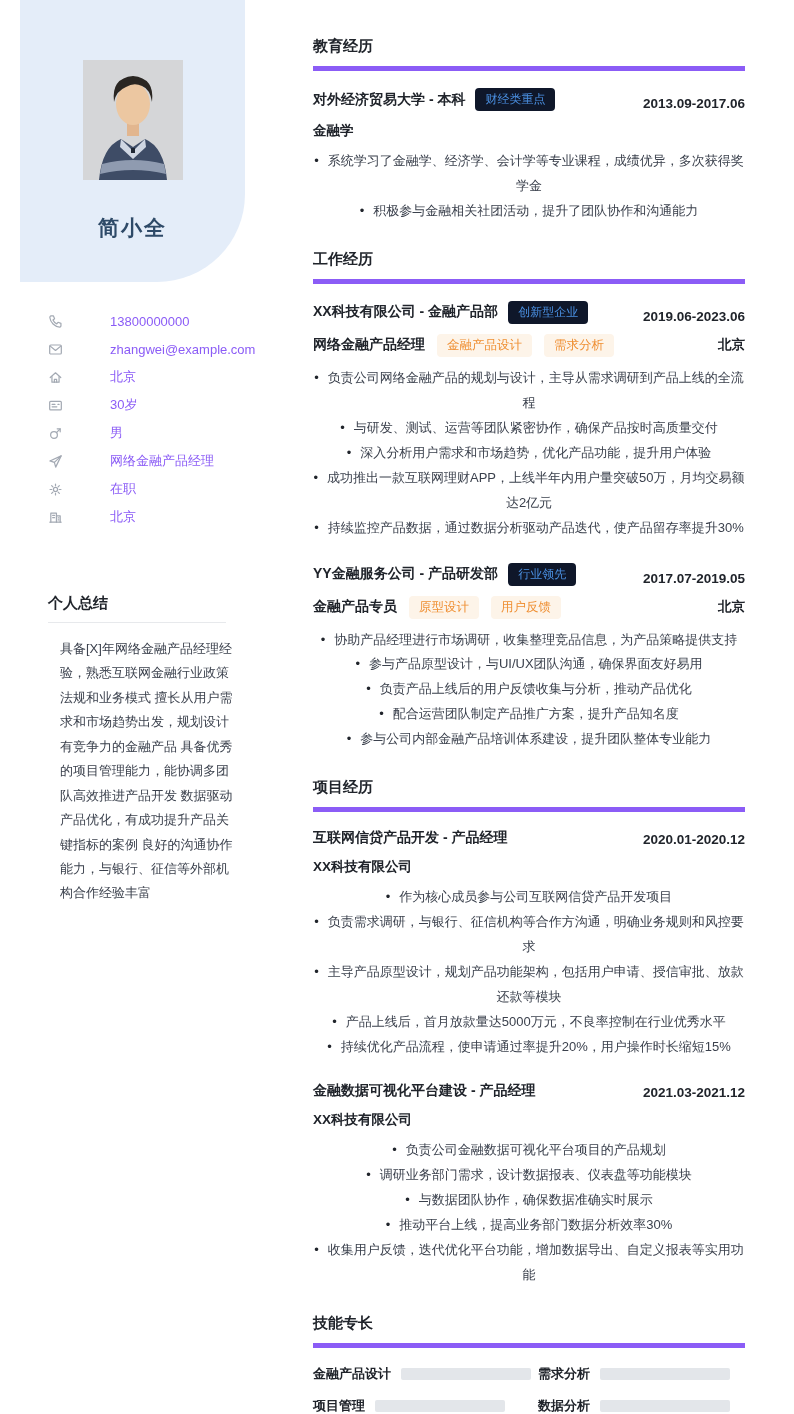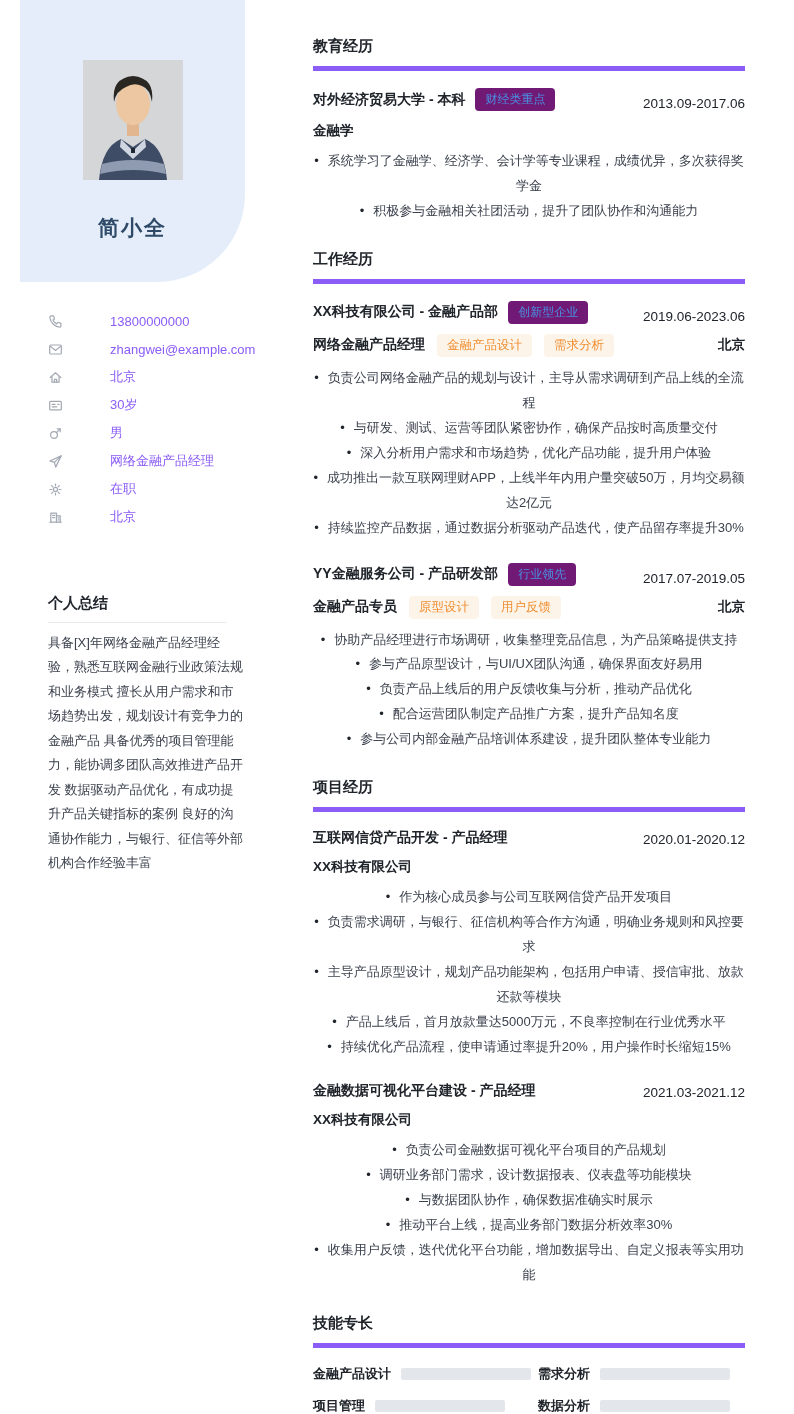--- a/index.html
+++ b/index.html
@@ -24,41 +24,41 @@
     margin-top:34px; text-align:center; font-size:21px; font-weight:700;
     color:#2e4a68; letter-spacing:2px;
   }
   .contact { margin:25px 0 0 48px; padding:0; list-style:none; }
   .contact li { display:flex; align-items:center; height:28px; font-size:13px; color:#8b5cf6;gap:36px; }
   .cicon { width:15px; height:15px; margin-right:11px; color:#a3a9b3; flex-shrink:0; }
   .cicon svg { display:block; width:15px; height:15px; }
 
   .summary { margin:63px 0 0 48px; width:197px; }
   .summary-title {
-    font-size:15px; font-weight:700; color:#20242b; margin:0 0 8px;
+    font-size:15px; font-weight:700; color:#20242b; margin:0 0 14px;
     padding-bottom:9px; border-bottom:1px solid #e7e9ec; width:178px;
   }
-  .summary-text { margin:0; font-size:13px; line-height:1.88; color:#3b414d; }
+  .summary-text { margin:12px; font-size:13px; line-height:1.88; color:#3b414d; }
 
   
   main { flex:1; padding:37px 49px 0 68px; }
   .section { margin-bottom:26px; }
   .section-title {
     font-size:15px; font-weight:700; color:#20242b; margin:0 0 17px;
     padding-bottom:10px; border-bottom:5px solid #8b5cf6;
   }
   .entry + .entry { margin-top:22px; }
   .entry-head { display:flex; align-items:flex-end; justify-content:space-between; }
   .head-left { display:flex; align-items:center; gap:10px; }
   .company, .proj-name { font-size:14px; font-weight:700; color:#20242b; }
   .badge {
-    font-size:12px; color:#4a90e2; background:#701a75;
+    font-size:12px; color:#4a90e2; background:#0f172a;
     padding:3px 10px; border-radius:4px; white-space:nowrap;
   }
-  .date { font-size:13.5px; font-weight:400; color:#20242b; white-space:nowrap; }
+  .date { font-size:13.5px; font-weight:700; color:#20242b; white-space:nowrap; }
   .role-row { display:flex; align-items:center; justify-content:space-between; margin-top:10px; }
   .role-left { display:flex; align-items:center; gap:12px; }
   .role { font-size:14px; font-weight:700; color:#20242b; }
   .tag {
     font-size:12.5px; color:#ef8f33; background:#fdf4e9;
     padding:3px 10px; border-radius:4px; white-space:nowrap;
   }
   .loc { font-size:13.5px; font-weight:700; color:#20242b; }
   .sub-bold { font-size:13.5px; font-weight:700; color:#20242b; margin-top:11px; }
   ul.bullets { list-style:none; margin:9px 0 0; padding:0; }

